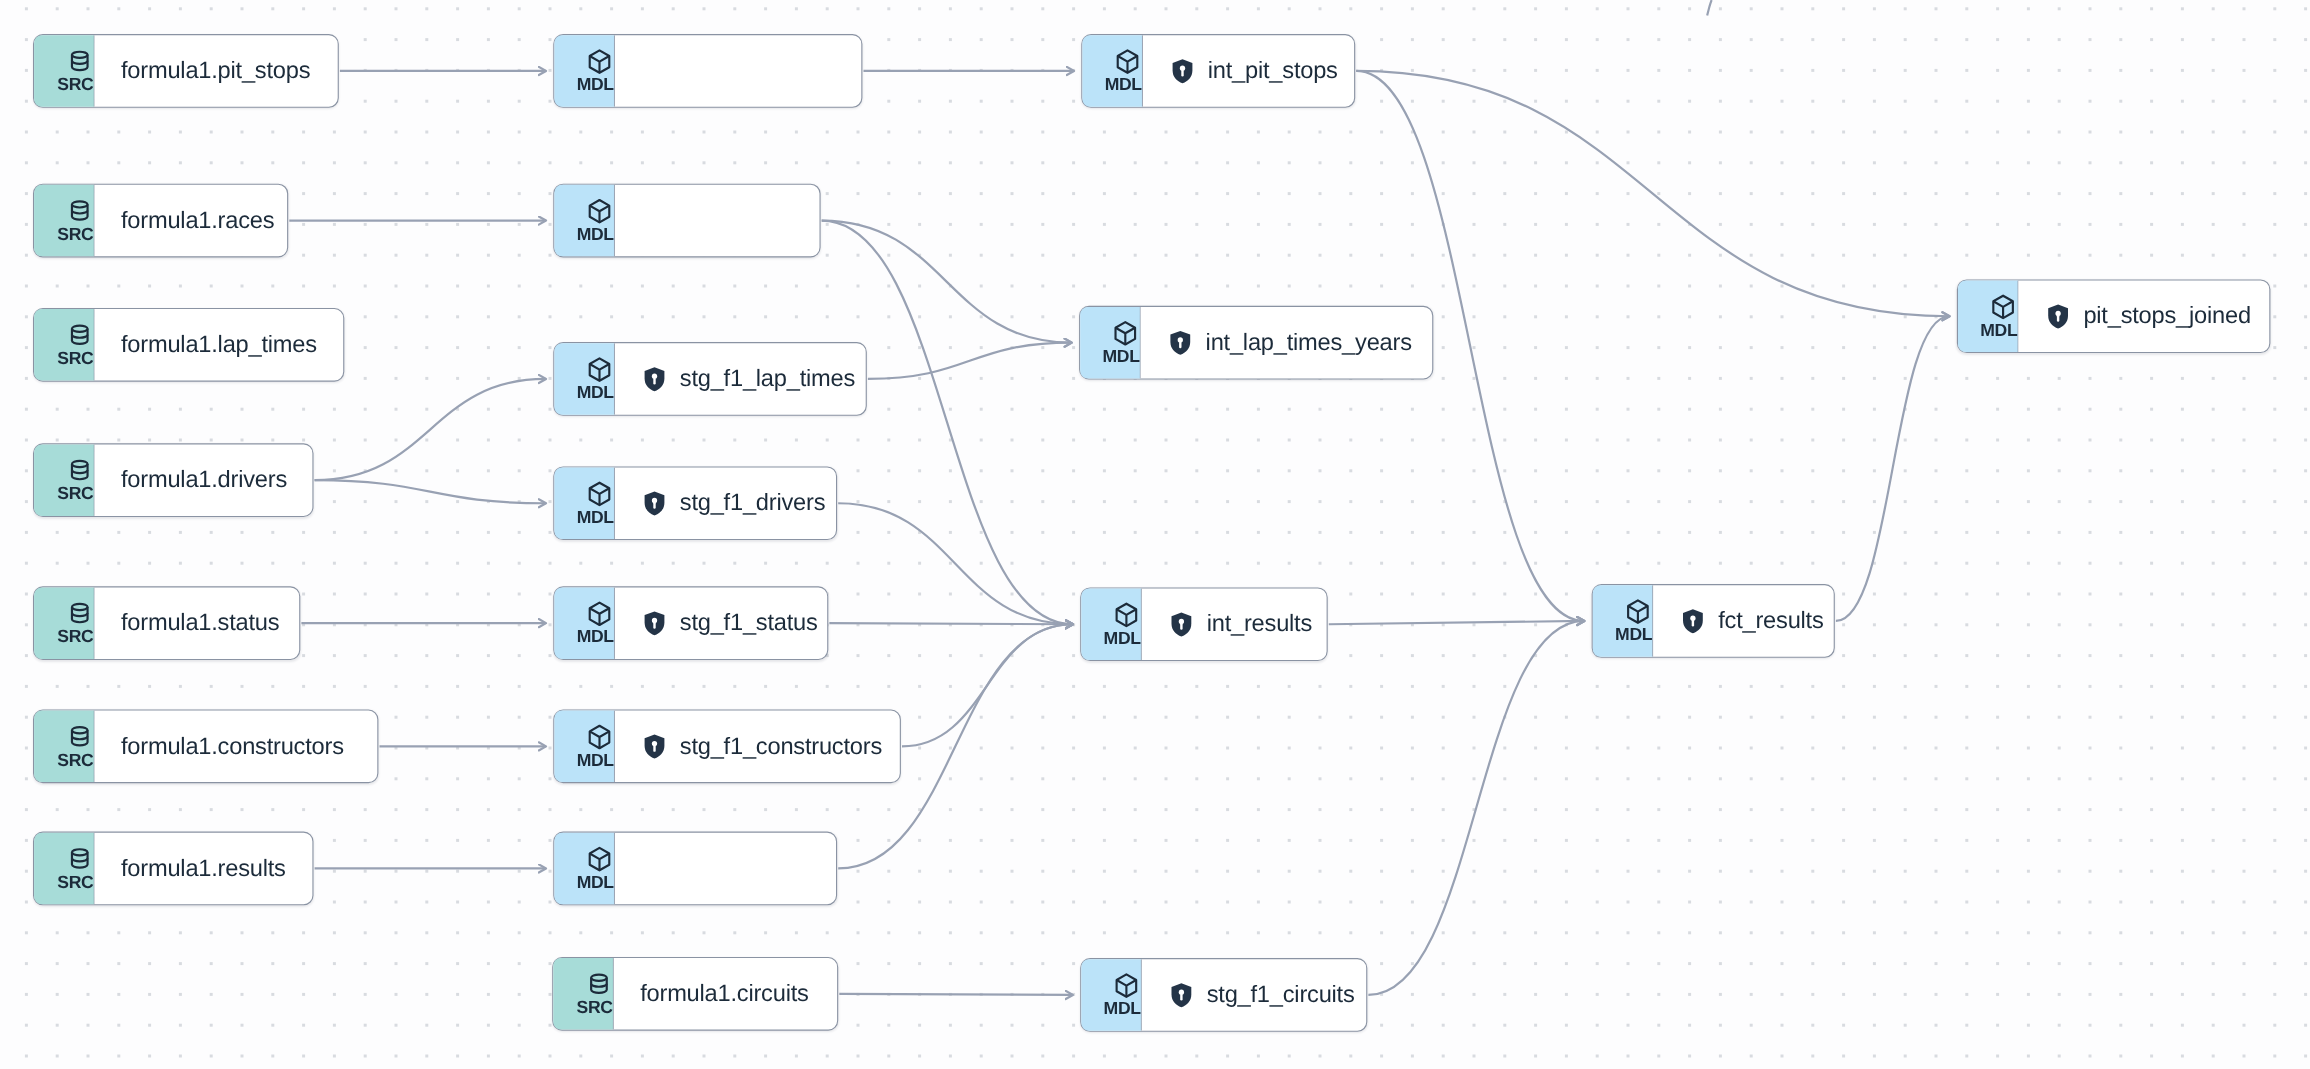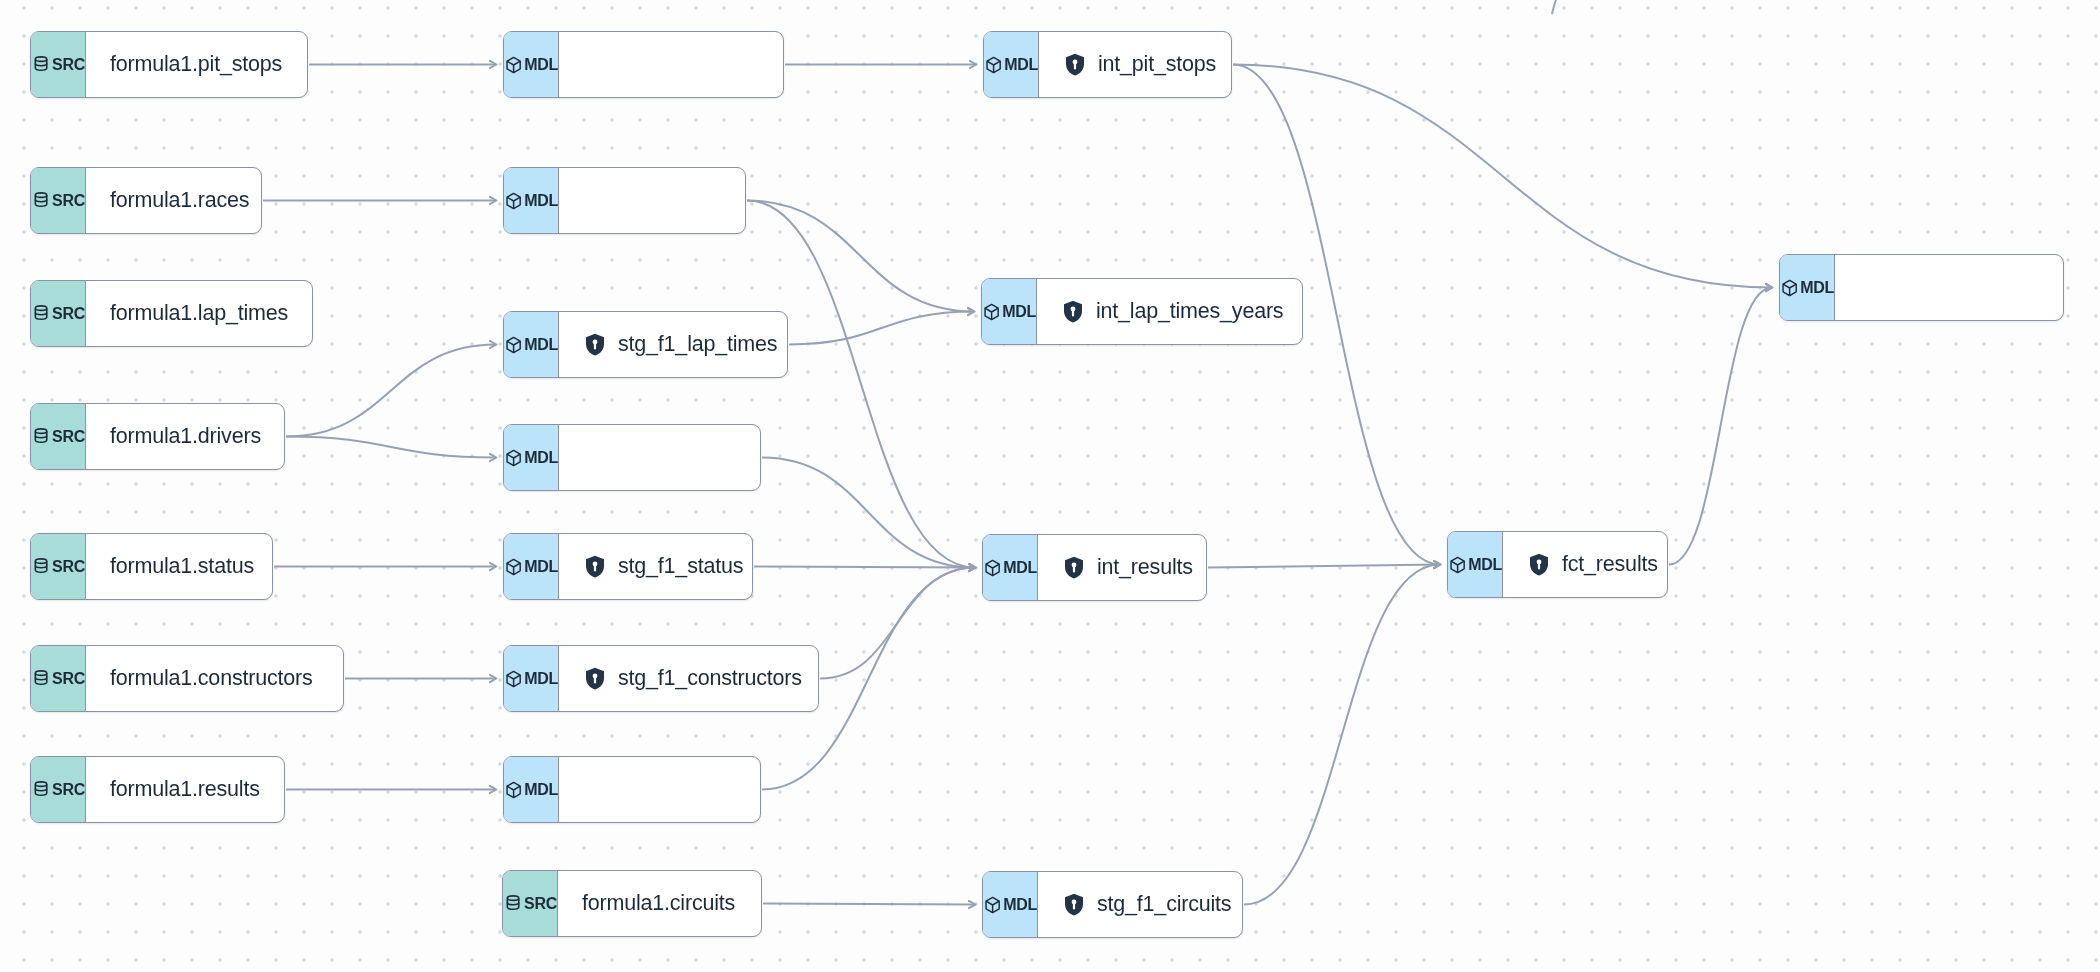--- a/index.html
+++ b/index.html
@@ -15,22 +15,22 @@
     background-size:28px 28px; background-position:10px 22px;
   }
   #edges{position:absolute; left:0; top:0; width:2100px; height:972px;}
   #edges path{fill:none; stroke:var(--edge); stroke-width:2;}
   .node{
     position:absolute; height:67px; display:flex; box-sizing:border-box;
     background:#fff; border:1.5px solid var(--border); border-radius:9px;
     box-shadow:0 1px 2px rgba(25,35,55,.10); cursor:pointer;
   }
   .badge{
-    flex:0 0 54px; width:54px; display:flex; flex-direction:row;
-    align-items:center; justify-content:center; gap:1px;
+    flex:0 0 54px; width:54px; display:flex; flex-direction:column;
+    align-items:flex-end; justify-content:center; gap:1px;
     border-right:1.5px solid var(--border); border-radius:7px 0 0 7px;
   }
   .badge.source{background:var(--src);}
   .badge.model{background:var(--mdl);}
   .badge-label{font-size:16px; font-weight:700; letter-spacing:-0.3px; color:var(--text); line-height:1;}
   .node-body{
     flex:1 1 auto; display:flex; align-items:center; gap:11px;
     padding:0 20px 0 24px; overflow:hidden;
   }
   .node-label{font-size:21.5px; letter-spacing:-0.2px; color:var(--text); white-space:nowrap;}
@@ -213,20 +213,28 @@
         </div>
       </div>
       <div class="node" style="left: 503px; top: 424px; width: 258px; height: 67px;">
         <div class="badge model">
           <svg class="type-icon" width="26" height="26" viewBox="0 0 24 24">
             <path d="M12 2.6 L20.2 7.3 V16.7 L12 21.4 L3.8 16.7 V7.3 Z" fill="none" stroke="#1c2b3a" stroke-width="1.8" stroke-linejoin="round"></path>
             <path d="M3.8 7.3 L12 12 L20.2 7.3 M12 12 V21.4" fill="none" stroke="#1c2b3a" stroke-width="1.8" stroke-linejoin="round"></path>
           </svg>
           <span class="badge-label">MDL</span>
         </div>
+        <div class="node-body">
+          <svg class="shield-icon" width="24" height="25" viewBox="0 0 24 25">
+            <path d="M12 1.8 L21 5.2 V12 C21 17.8 17.2 21.8 12 23.6 C6.8 21.8 3 17.8 3 12 V5.2 Z" fill="#243447"></path>
+            <circle cx="12" cy="10" r="2.4" fill="#fff"></circle>
+            <rect x="10.9" y="11.5" width="2.2" height="6" rx="1.1" fill="#fff"></rect>
+          </svg>
+          <span class="node-label">stg_f1_drivers</span>
+        </div>
       </div>
       <div class="node" style="left: 503px; top: 533px; width: 250px; height: 67px;">
         <div class="badge model">
           <svg class="type-icon" width="26" height="26" viewBox="0 0 24 24">
             <path d="M12 2.6 L20.2 7.3 V16.7 L12 21.4 L3.8 16.7 V7.3 Z" fill="none" stroke="#1c2b3a" stroke-width="1.8" stroke-linejoin="round"></path>
             <path d="M3.8 7.3 L12 12 L20.2 7.3 M12 12 V21.4" fill="none" stroke="#1c2b3a" stroke-width="1.8" stroke-linejoin="round"></path>
           </svg>
           <span class="badge-label">MDL</span>
         </div>
         <div class="node-body">
@@ -349,16 +357,24 @@
           <span class="node-label">fct_results</span>
         </div>
       </div>
       <div class="node" style="left: 1779px; top: 254px; width: 285px; height: 67px;">
         <div class="badge model">
           <svg class="type-icon" width="26" height="26" viewBox="0 0 24 24">
             <path d="M12 2.6 L20.2 7.3 V16.7 L12 21.4 L3.8 16.7 V7.3 Z" fill="none" stroke="#1c2b3a" stroke-width="1.8" stroke-linejoin="round"></path>
             <path d="M3.8 7.3 L12 12 L20.2 7.3 M12 12 V21.4" fill="none" stroke="#1c2b3a" stroke-width="1.8" stroke-linejoin="round"></path>
           </svg>
           <span class="badge-label">MDL</span>
+        </div>
+        <div class="node-body">
+          <svg class="shield-icon" width="24" height="25" viewBox="0 0 24 25">
+            <path d="M12 1.8 L21 5.2 V12 C21 17.8 17.2 21.8 12 23.6 C6.8 21.8 3 17.8 3 12 V5.2 Z" fill="#243447"></path>
+            <circle cx="12" cy="10" r="2.4" fill="#fff"></circle>
+            <rect x="10.9" y="11.5" width="2.2" height="6" rx="1.1" fill="#fff"></rect>
+          </svg>
+          <span class="node-label">pit_stops_joined</span>
         </div>
       </div>
     </div>
 </div>
 
 </body></html>

